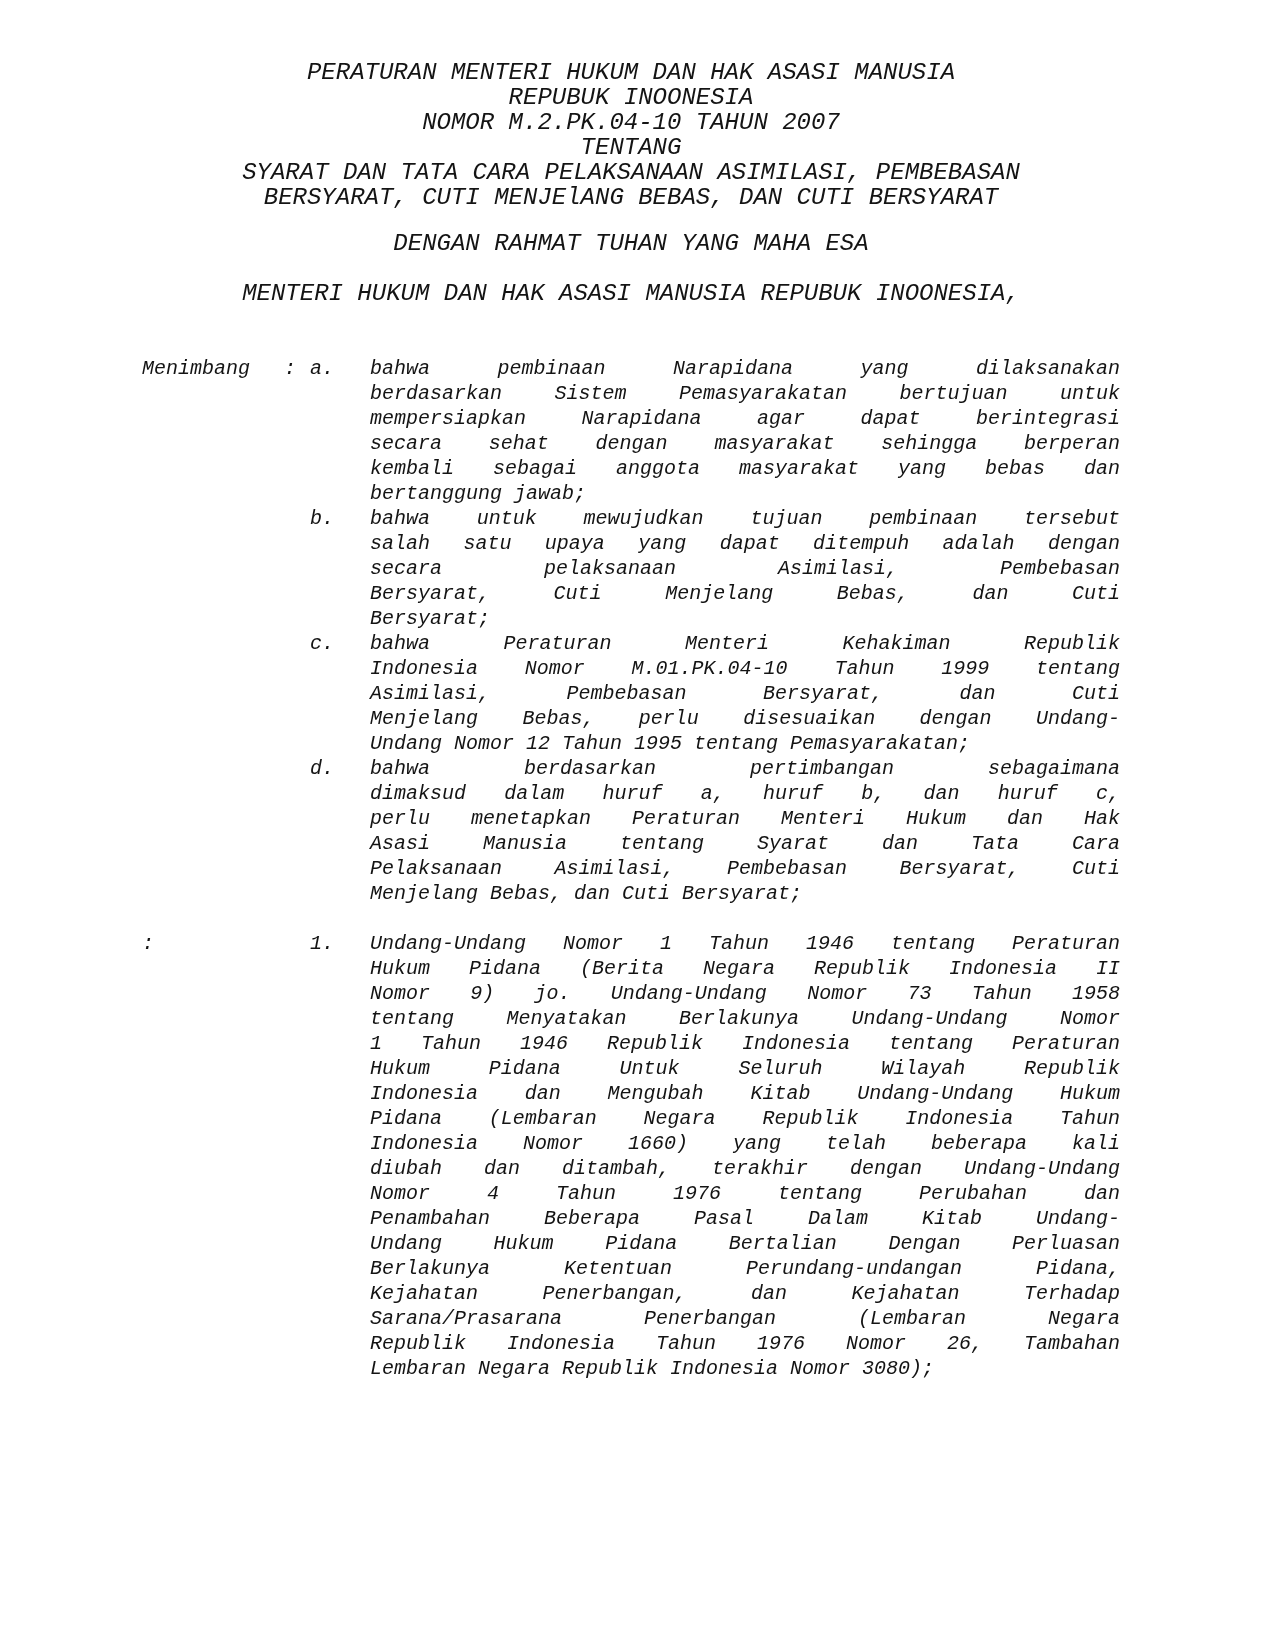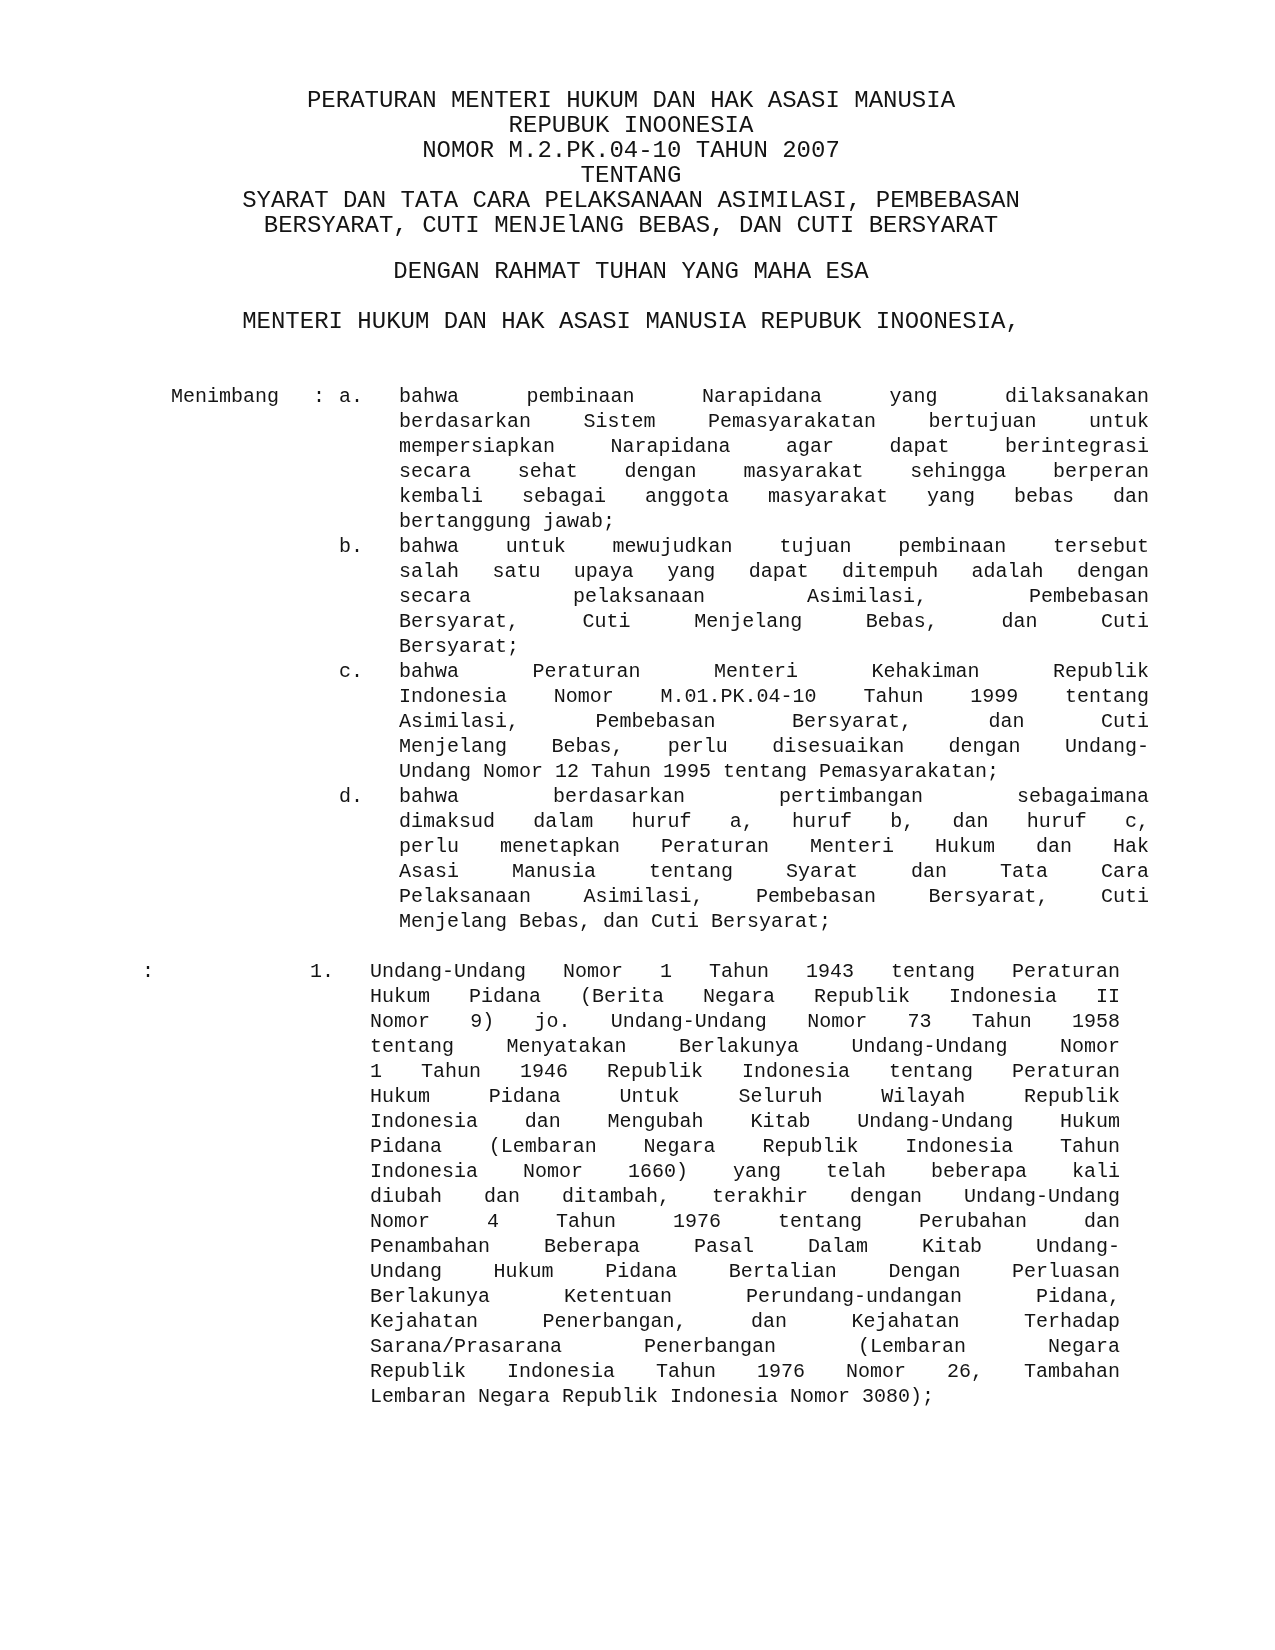--- a/index.html
+++ b/index.html
@@ -5,44 +5,45 @@
   * { margin: 0; padding: 0; box-sizing: border-box; }
   html, body { background: #ffffff; }
   body {
     width: 1275px; height: 1650px;
     font-family: "Liberation Mono", "DejaVu Sans Mono", monospace;
     color: #141414;
   }
   .page {
     position: relative;
     width: 1275px; height: 1650px;
-    padding: 88px 133px 0 142px;
+    padding: 60px 133px 0 142px;
     overflow: hidden;
     background: #ffffff;
+    font-style: italic;
   }
   .content-width { width: 978px; }
 
   
   .tl, .heading {
     font-size: 24px;
     line-height: 25px;
     text-align: center;
     white-space: nowrap;
   }
   .invocation { margin-top: 21px; }
   .authority  { margin-top: 25px; }
 
   
   .section {
     display: grid;
     grid-template-columns: 168px 60px 750px;
     font-size: 20px;
     line-height: 25px;
   }
-  .considering { margin-top: 50px; margin-left: 29px; }
+  .considering { margin-top: 50px; }
   .recalling   { margin-top: 25px; }
 
   .label-cell {
     display: flex;
     justify-content: space-between;
     padding-right: 14px;
     white-space: nowrap;
   }
   .marker-cell { white-space: nowrap; }
 
@@ -119,21 +120,21 @@
         <div class="jl">Menjelang Bebas, dan Cuti Bersyarat;</div>
       </div>
   </div>
 
   <div class="section recalling">
     <div class="label-cell">
         <span>:</span>
     </div>
     <div class="marker-cell">1.</div>
     <div class="lines">
-        <div class="jl">Undang-Undang Nomor 1 Tahun 1943 tentang Peraturan</div>
+        <div class="jl">Undang-Undang Nomor 1 Tahun 1946 tentang Peraturan</div>
         <div class="jl">Hukum Pidana (Berita Negara Republik Indonesia II</div>
         <div class="jl">Nomor 9) jo. Undang-Undang Nomor 73 Tahun 1958</div>
         <div class="jl">tentang Menyatakan Berlakunya Undang-Undang Nomor</div>
         <div class="jl">1 Tahun 1946 Republik Indonesia tentang Peraturan</div>
         <div class="jl">Hukum Pidana Untuk Seluruh Wilayah Republik</div>
         <div class="jl">Indonesia dan Mengubah Kitab Undang-Undang Hukum</div>
         <div class="jl">Pidana (Lembaran Negara Republik Indonesia Tahun</div>
         <div class="jl">Indonesia Nomor 1660) yang telah beberapa kali</div>
         <div class="jl">diubah dan ditambah, terakhir dengan Undang-Undang</div>
         <div class="jl">Nomor 4 Tahun 1976 tentang Perubahan dan</div>

